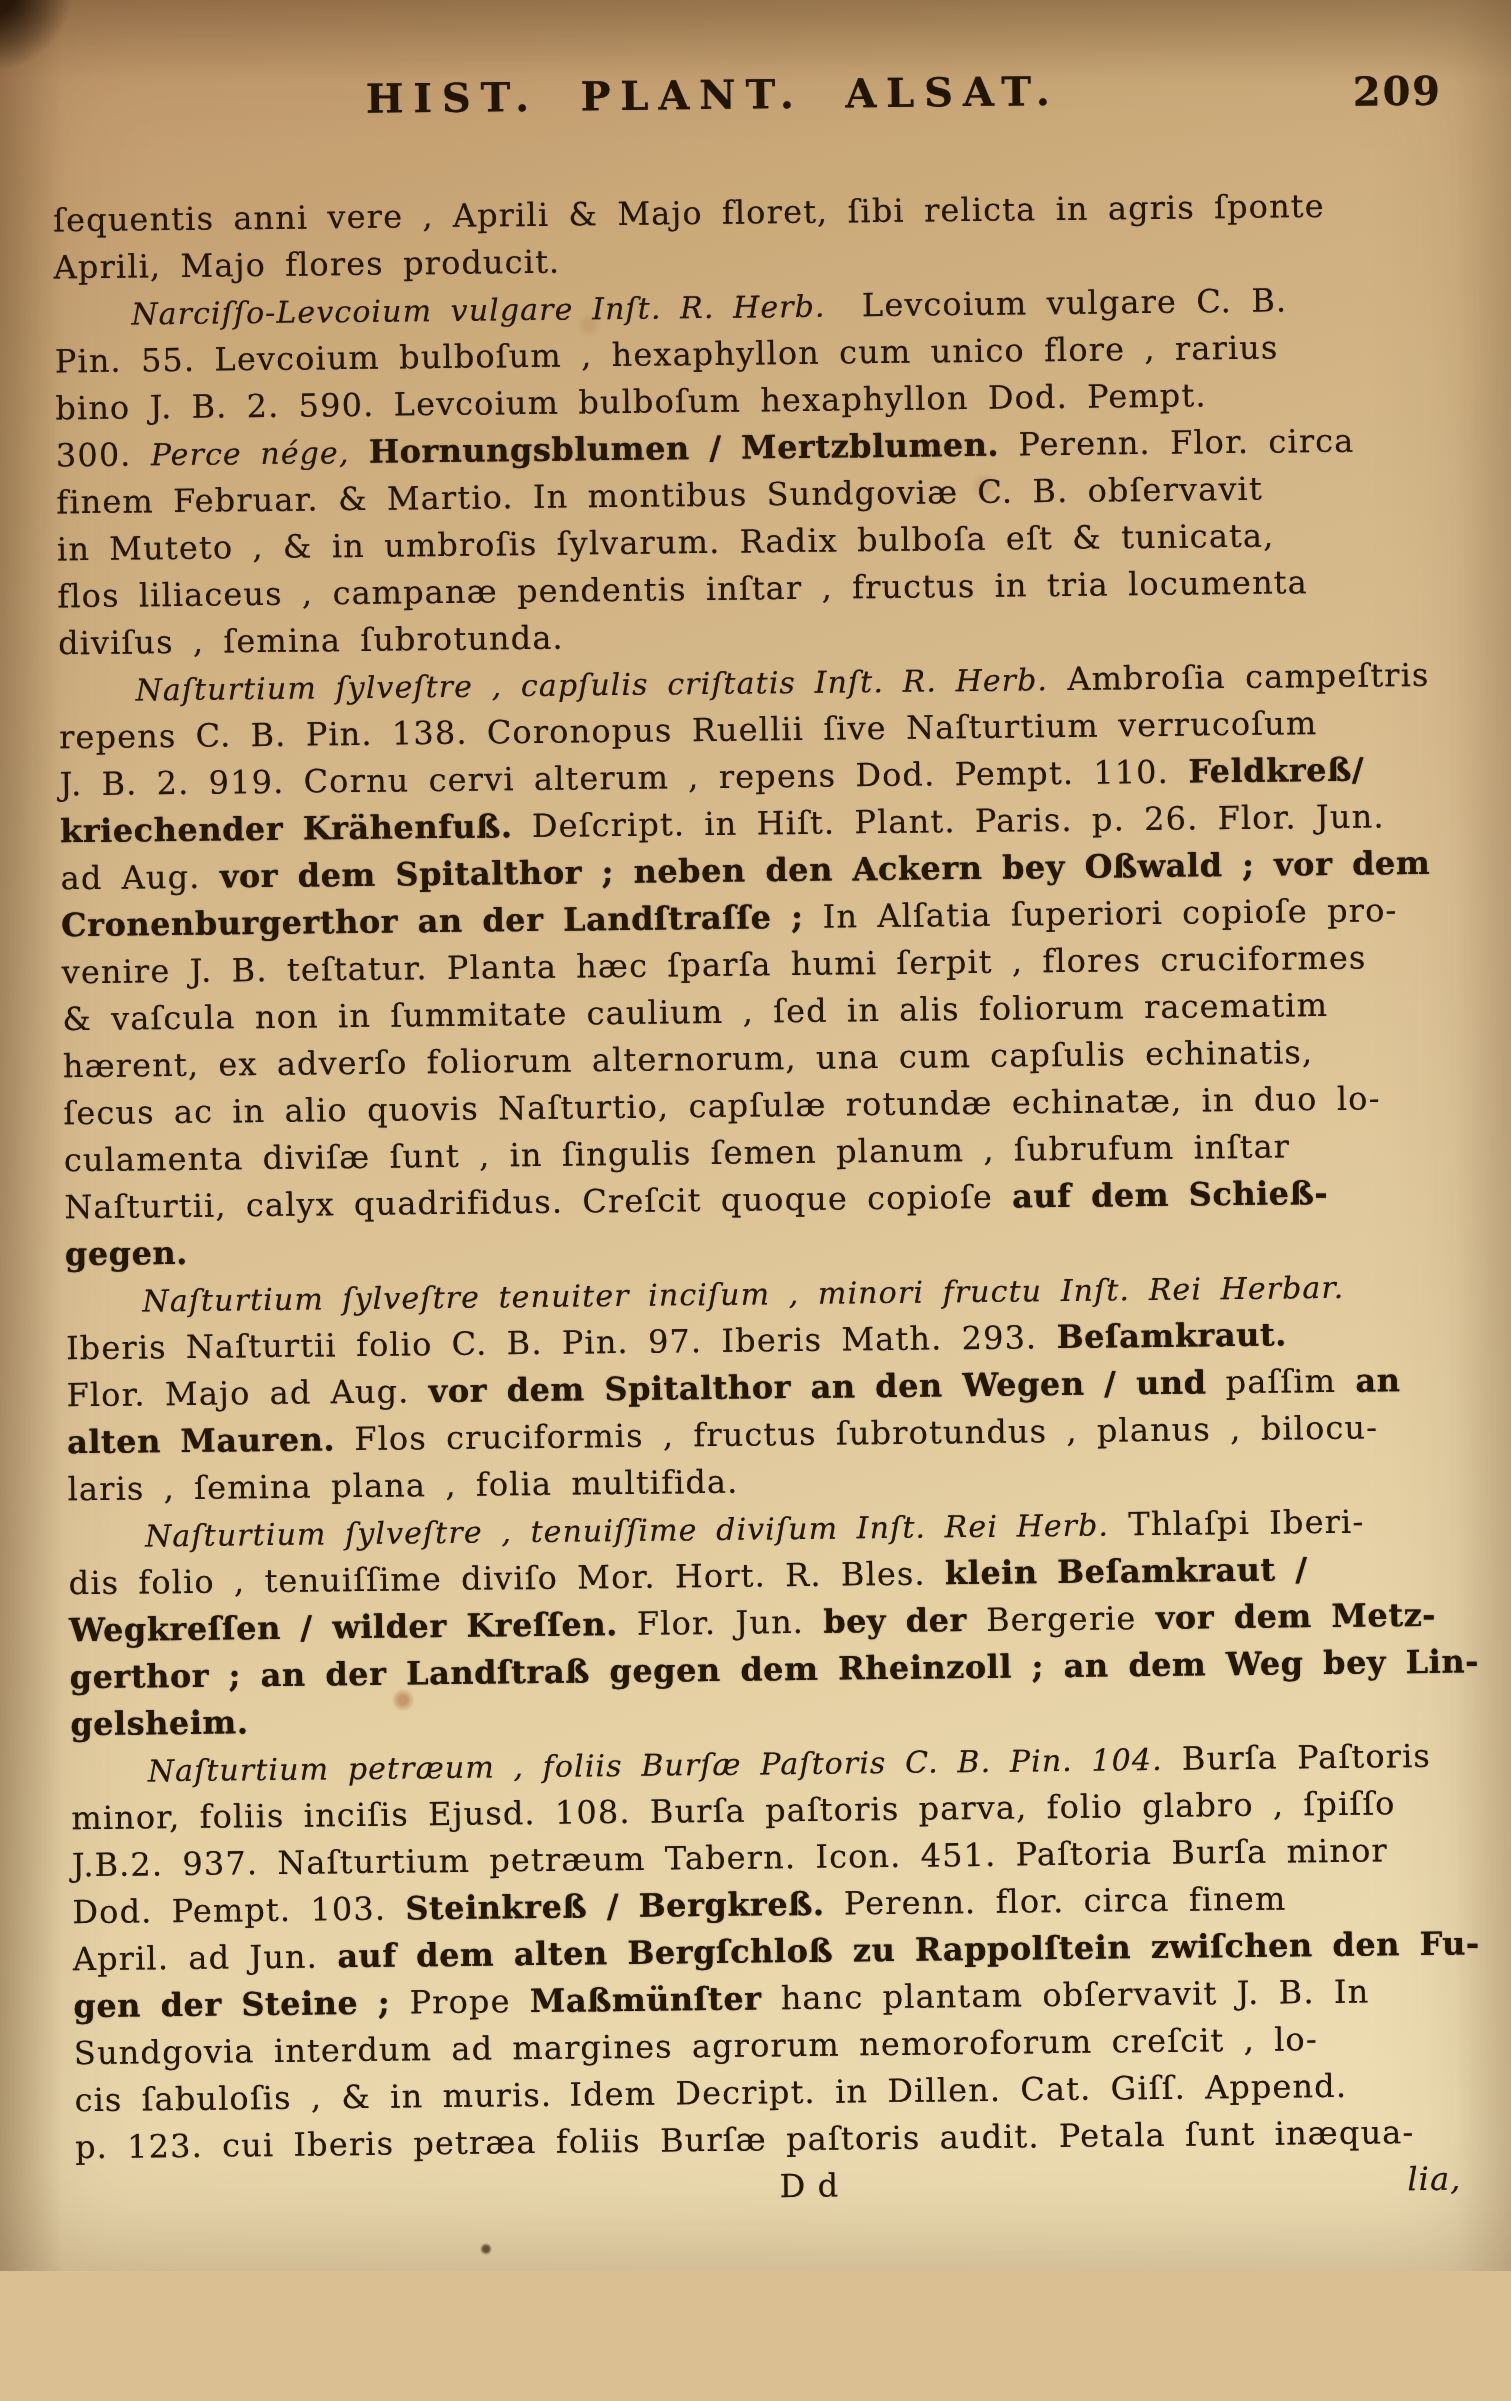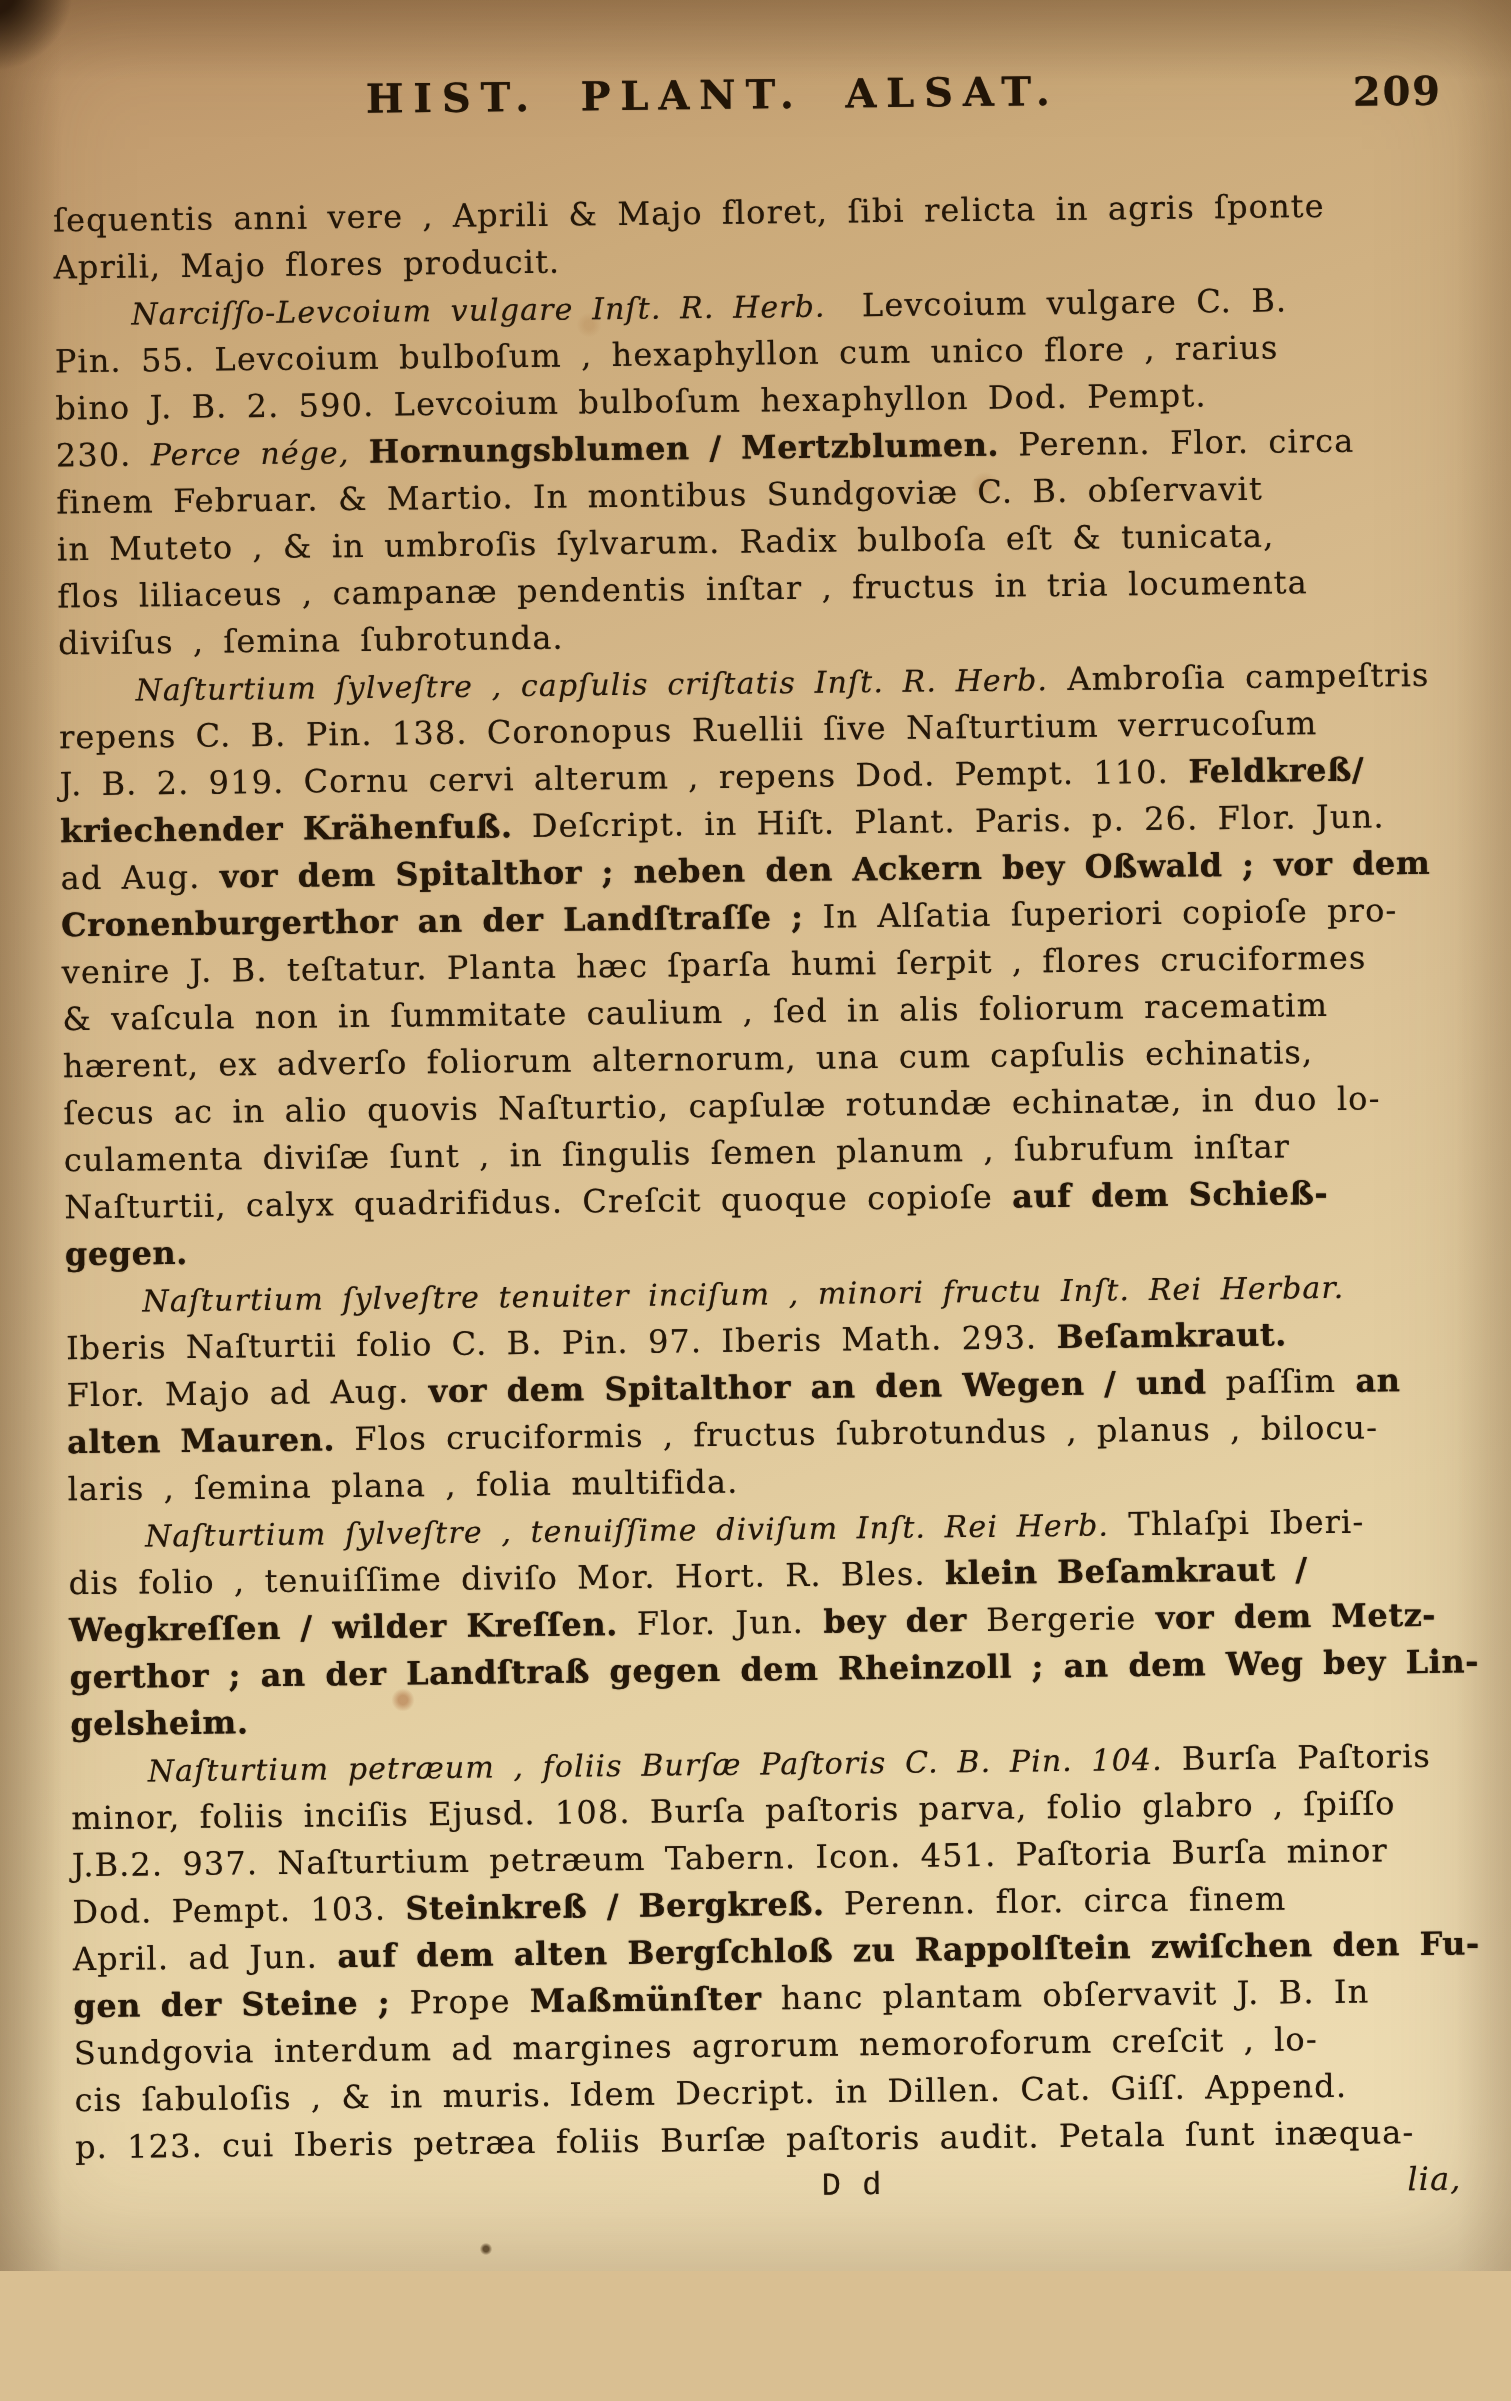--- a/index.html
+++ b/index.html
@@ -63,39 +63,39 @@
   .fr{
     font-weight:bold;
     letter-spacing:0.5px;
     text-shadow:0 0 1.2px rgba(30,17,6,.85);
   }
   .sigline{
     position:relative;height:47px;line-height:47px;
     font-size:32px;letter-spacing:1.1px;
     text-shadow:0 0 0.9px rgba(40,24,10,.55);
   }
-  .sig{position:absolute;left:746px;font-family:Liberation Mono, monospace;}
+  .sig{position:absolute;left:704px;}
   .catch{position:absolute;right:27px;font-style:italic;}
 </style>
 </head>
 <body>
 
 <div class="page">
   <div class="tilt">
     <header>
       <div class="title">HIST. PLANT. ALSAT.</div>
       <div class="pagenum">209</div>
     </header>
     <main id="body-text">
         <div class="line"><span class="rm">ſequentis anni vere , Aprili &amp; Majo floret, ſibi relicta in agris ſponte</span></div>
         <div class="line"><span class="rm">Aprili, Majo flores producit.</span></div>
         <div class="line ind"><span class="it">Narciſſo-Levcoium vulgare Inſt. R. Herb.</span> <span class="rm"> Levcoium vulgare C. B.</span></div>
         <div class="line"><span class="rm">Pin. 55.  Levcoium bulboſum , hexaphyllon cum unico flore , rarius</span></div>
         <div class="line"><span class="rm">bino J. B. 2. 590.  Levcoium bulboſum hexaphyllon Dod. Pempt.</span></div>
-        <div class="line"><span class="rm">230.</span> <span class="it">Perce nége,</span> <span class="fr">Hornungsblumen / Mertzblumen.</span> <span class="rm">Perenn. Flor. circa</span></div>
+        <div class="line"><span class="rm">300.</span> <span class="it">Perce nége,</span> <span class="fr">Hornungsblumen / Mertzblumen.</span> <span class="rm">Perenn. Flor. circa</span></div>
         <div class="line"><span class="rm">finem Februar. &amp; Martio.  In montibus Sundgoviæ C. B. obſervavit</span></div>
         <div class="line"><span class="rm">in Muteto , &amp; in umbroſis ſylvarum.  Radix bulboſa eſt &amp; tunicata,</span></div>
         <div class="line"><span class="rm">flos liliaceus , campanæ pendentis inſtar , fructus in tria locumenta</span></div>
         <div class="line"><span class="rm">diviſus , ſemina ſubrotunda.</span></div>
         <div class="line ind"><span class="it">Naſturtium ſylveſtre , capſulis criſtatis Inſt. R. Herb.</span> <span class="rm">Ambroſia campeſtris</span></div>
         <div class="line"><span class="rm">repens C. B. Pin. 138.  Coronopus Ruellii ſive Naſturtium verrucoſum</span></div>
         <div class="line"><span class="rm">J. B. 2. 919.  Cornu cervi alterum , repens Dod. Pempt. 110.</span> <span class="fr">Feldkreß/</span></div>
         <div class="line"><span class="fr">kriechender Krähenfuß.</span> <span class="rm">Deſcript. in Hiſt. Plant. Paris. p. 26. Flor. Jun.</span></div>
         <div class="line"><span class="rm">ad Aug.</span> <span class="fr">vor dem Spitalthor ; neben den Ackern bey Oßwald ; vor dem</span></div>
         <div class="line"><span class="fr">Cronenburgerthor an der Landſtraſſe ;</span> <span class="rm">In Alſatia ſuperiori copioſe pro-</span></div>

